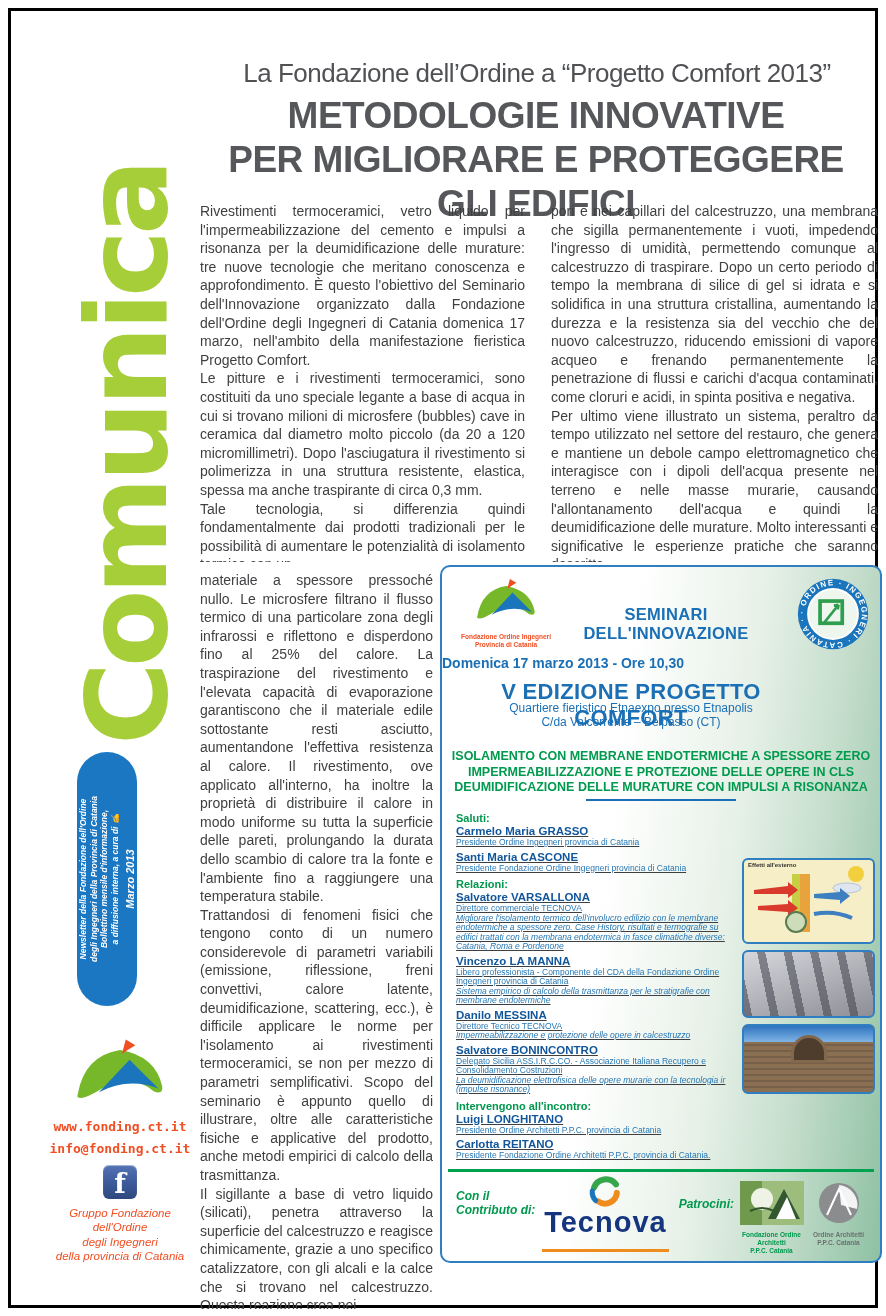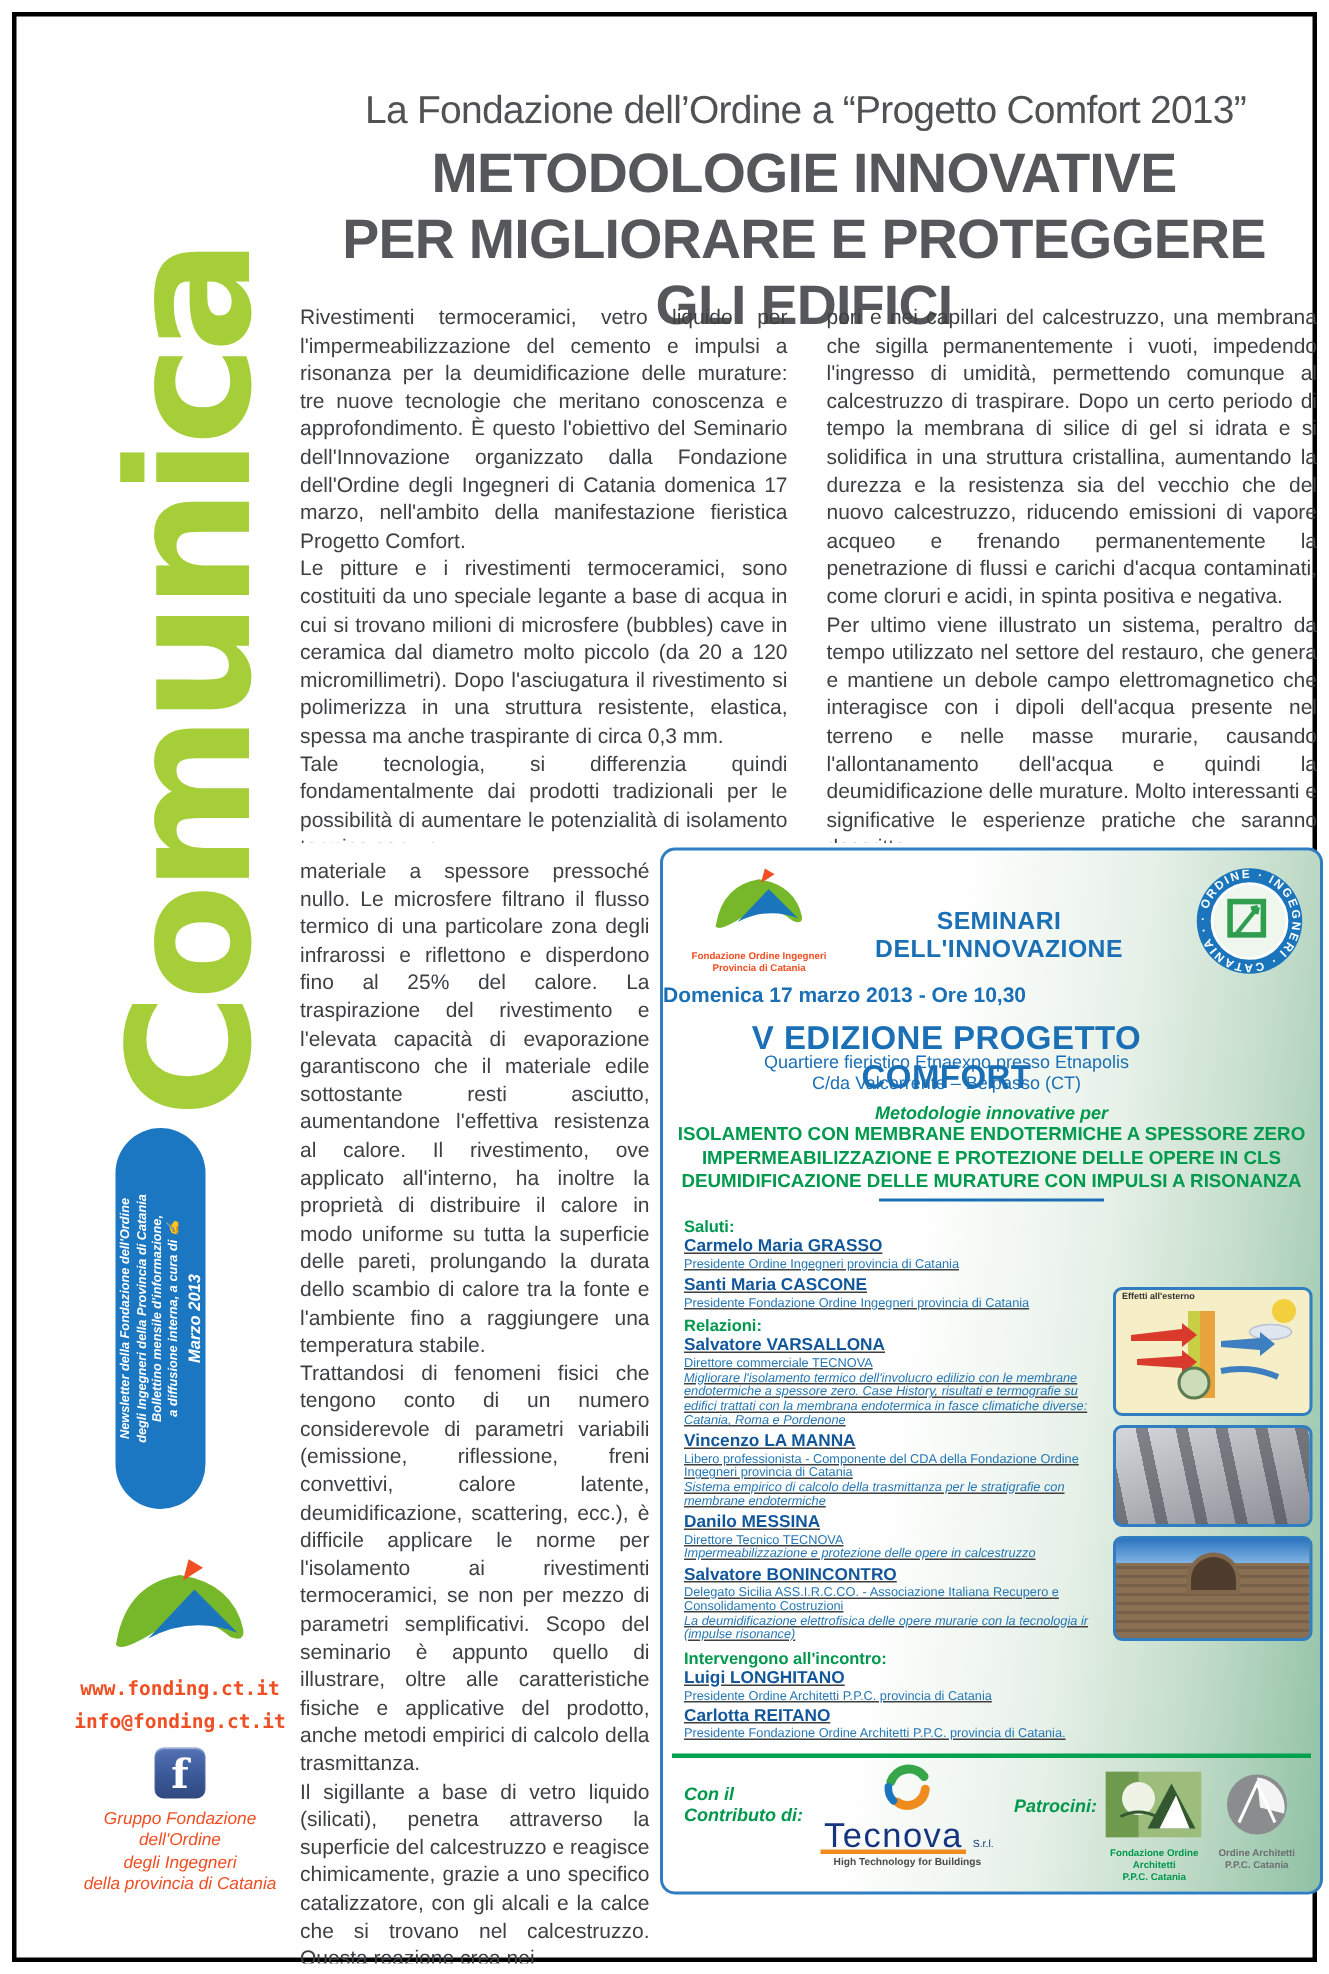--- a/index.html
+++ b/index.html
@@ -80,22 +80,22 @@
                 linear-gradient(#9a7c5c,#6f5940);}
   .img-facade .sky{position:absolute;left:0;right:0;top:0;height:16px;
      background:linear-gradient(#2f74c0,#7fb3e3);}
   .img-facade .arch{position:absolute;left:50px;top:12px;width:30px;height:22px;
      background:#4e3d2c;border-radius:15px 15px 0 0;box-shadow:0 0 0 3px #81684c;}
   .f-hr{position:absolute;left:6px;right:6px;top:602px;height:3px;background:#00a14f;}
   .f-footer{position:absolute;left:14px;right:8px;top:608px;height:80px;display:flex;align-items:flex-start;}
   .contrib{width:108px;margin-top:14px;color:#00984d;font-weight:bold;font-style:italic;font-size:12px;}
   .tecnova{width:150px;text-align:center;}
   .tecnova svg{width:34px;height:34px;}
-  .tec-word{font-weight:normal;font-size:23px;color:#16357f;letter-spacing:1px;line-height:18px;
-            border-bottom:3px solid #f08c1e;display:inline-block;padding:0 2px 1px;}
+  .tec-word{font-weight:bold;font-size:29px;color:#16357f;letter-spacing:1px;line-height:18px;
+            border-bottom:3px solid #f08c1e;display:inline-block;padding:0 2px 18px;}
   .tec-srl{font-size:7px;color:#16357f;}
   .tec-tag{font-size:6.8px;color:#4a4a4a;font-weight:bold;margin-top:2px;}
   .patrocini{width:58px;margin:22px 4px 0 10px;color:#00984d;font-weight:bold;font-style:italic;font-size:12px;}
   .patro-block{width:84px;text-align:center;margin-top:6px;}
   .patro-cap{font-size:6.5px;line-height:1.2;white-space:pre-line;font-weight:bold;margin-top:2px;}
   .patro-cap.green{color:#00984d;}
   .patro-cap.gray{color:#6d6f71;}
 </style>
 </head>
 <body>
@@ -178,21 +178,20 @@
         <textPath href="#stampPath">· ORDINE · INGEGNERI · CATANIA ·</textPath>
       </text>
       <rect x="26" y="26" width="24" height="24" fill="none" stroke="#2f9e4f" stroke-width="4"></rect>
       <path d="M30,50 L46,30 M46,30 L41,31 M46,30 L45,35" stroke="#2f9e4f" stroke-width="3" fill="none"></path>
     </svg>
 
     <div class="f-date">Domenica 17 marzo 2013 - Ore 10,30</div>
     <div class="f-edition">V EDIZIONE PROGETTO COMFORT</div>
     <div class="f-venue1">Quartiere fieristico Etnaexpo presso Etnapolis</div>
     <div class="f-venue2">C/da Valcorrente – Belpasso (CT)</div>
-    <div class="f-meto">Metodologie innovative per</div>
     <div class="f-caps">ISOLAMENTO CON MEMBRANE ENDOTERMICHE A SPESSORE ZERO
 IMPERMEABILIZZAZIONE E PROTEZIONE DELLE OPERE IN CLS
 DEUMIDIFICAZIONE DELLE MURATURE CON IMPULSI A RISONANZA</div>
     <div class="f-divider"></div>
 
     <div class="f-people">
       <div class="sec-label">Saluti:</div>
 
       <div class="person">
         <div class="p-name">Carmelo Maria GRASSO</div>

